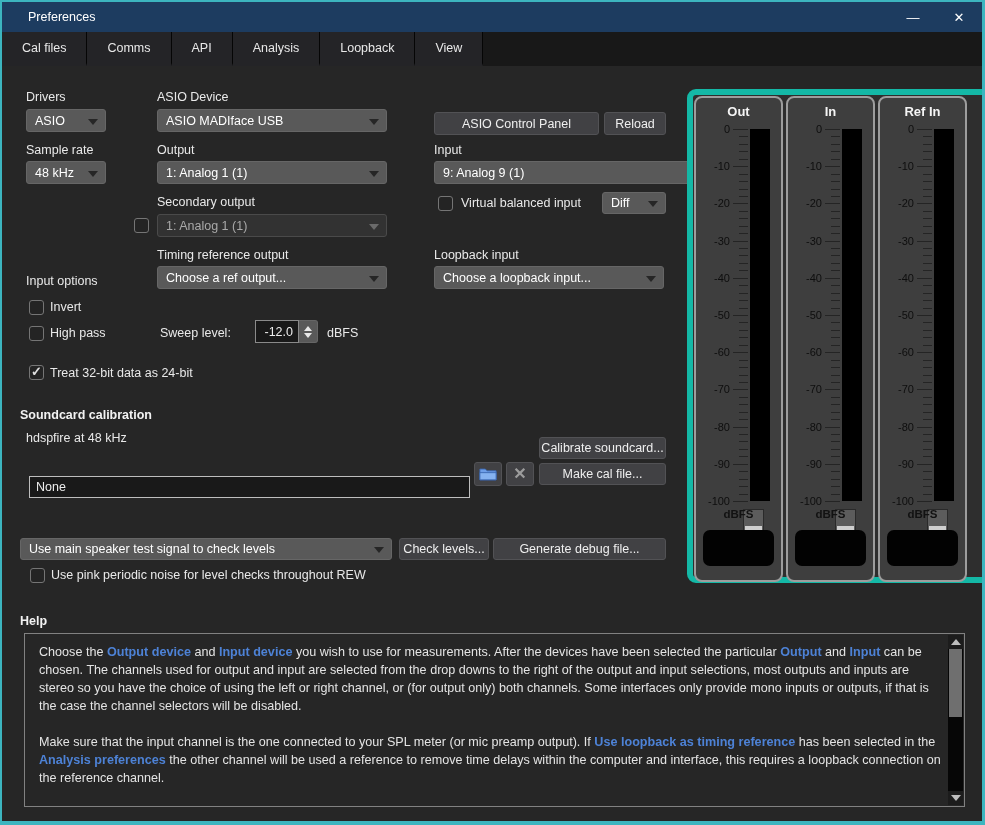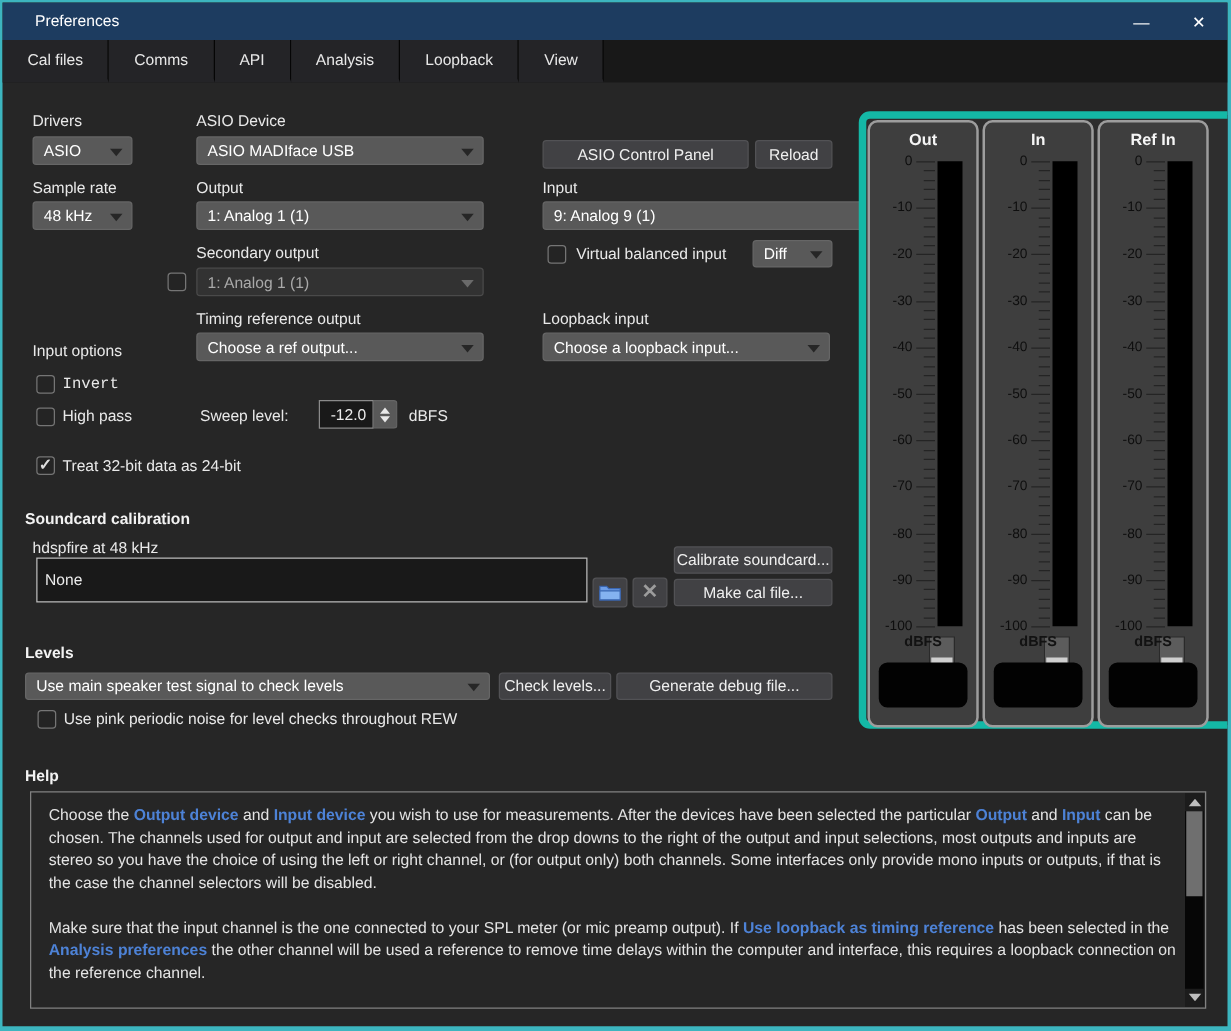--- a/index.html
+++ b/index.html
@@ -192,21 +192,21 @@
     <span>Choose a ref output...</span>
     <span class="chev"></span>
   </div>
   <div class="select" style="left:432px; top:264px; width:230px;">
     <span>Choose a loopback input...</span>
     <span class="chev"></span>
   </div>
 
   <div class="lbl" style="left:24px; top:272px;">Input options</div>
   <div class="checkbox" style="left:27px; top:298px;"></div>
-  <div class="lbl" style="left:48px; top:298px;font-family:Liberation Mono, monospace;">Invert</div>
+  <div class="lbl" style="left:48px; top:298px;">Invert</div>
   <div class="checkbox" style="left:27px; top:324px;"></div>
   <div class="lbl" style="left:48px; top:324px;">High pass</div>
 
   <div class="lbl" style="left:158px; top:324px;">Sweep level:</div>
   <div class="spinner" style="left:253px; top:318px;">
     <div class="spin-val">-12.0</div>
     <div class="spin-btn">
       <span class="tri-up"></span>
       <span class="tri-dn"></span>
     </div>
@@ -214,35 +214,32 @@
   <div class="lbl" style="left:325px; top:324px;">dBFS</div>
 
   <div class="checkbox checked" style="left:27px; top:363px;"></div>
   <div class="lbl" style="left:48px; top:364px;">Treat 32-bit data as 24-bit</div>
 
   <div class="section-h" style="left:18px; top:406px; width:647px;">
     <span>Soundcard calibration</span>
   </div>
   <div class="lbl" style="left:24px; top:429px;">hdspfire at 48 kHz</div>
   <div class="btn" style="left:537px; top:435px; width:127px; height:22px;">Calibrate soundcard...</div>
-  <div class="field" style="left:27px; top:444px; width:441px; height:36px;">None</div>
+  <div class="field" style="left:27px; top:474px; width:441px; height:22px;">None</div>
   <div class="icon-btn" style="left:472px; top:460px;">
     <svg class="folder-svg" viewBox="0 0 20 15">
       <path d="M1 2 L7 2 L9 4 L19 4 L19 14 L1 14 Z" fill="#6d9ee8" stroke="#3a66b0" stroke-width="1"></path>
       <path d="M1 6 L19 6 L19 14 L1 14 Z" fill="#85b2f0" stroke="#3a66b0" stroke-width="1"></path>
     </svg>
   </div>
   <div class="icon-btn" style="left:504px; top:460px;">
     <span class="x-glyph">✕</span>
   </div>
   <div class="btn" style="left:537px; top:461px; width:127px; height:22px;">Make cal file...</div>
 
-  <div class="section-h" style="left:18px; top:513px; width:647px;">
-    <span>Levels</span>
-  </div>
   <div class="select" style="left:18px; top:536px; width:372px; height:22px;">
     <span>Use main speaker test signal to check levels</span>
     <span class="chev"></span>
   </div>
   <div class="btn" style="left:397px; top:536px; width:90px; height:22px;">Check levels...</div>
   <div class="btn" style="left:491px; top:536px; width:173px; height:22px;">Generate debug file...</div>
   <div class="checkbox" style="left:28px; top:566px;"></div>
   <div class="lbl" style="left:49px; top:566px;">Use pink periodic noise for level checks throughout REW</div>
 
   <div class="section-h" style="left:18px; top:612px; width:945px;">

